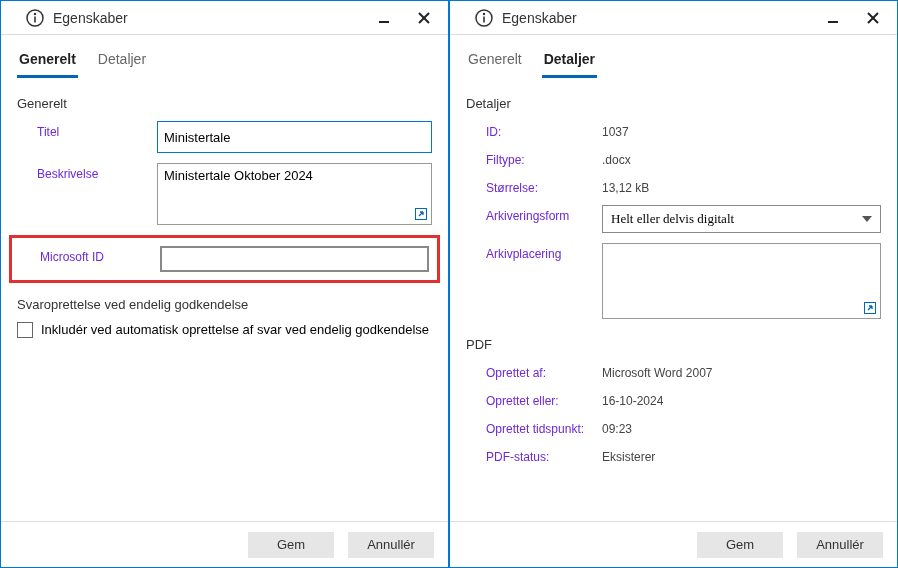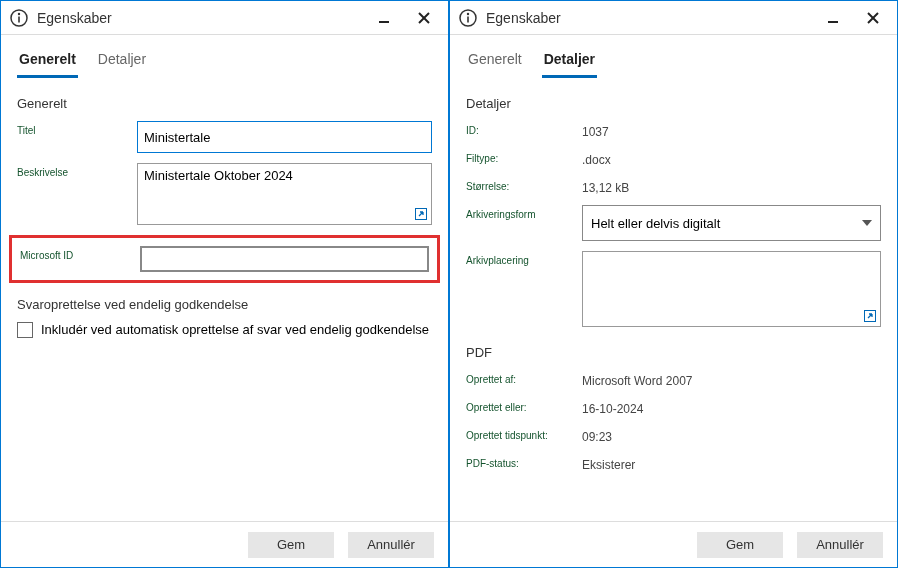--- a/index.html
+++ b/index.html
@@ -19,21 +19,21 @@
     border: 1px solid #0078d4;
     background: #ffffff;
     display: flex;
     flex-direction: column;
     position: relative;
   }
   .titlebar {
     height: 34px;
     display: flex;
     align-items: center;
-    padding: 0 4px 0 8px;
+    padding: 0 4px 0 24px;
     border-bottom: 1px solid #dcdcdc;
   }
   .titlebar-icon {
     width: 20px;
     height: 20px;
     margin-right: 8px;
     display: flex;
     align-items: center;
     justify-content: center;
   }
@@ -80,23 +80,24 @@
     flex: 1;
     overflow: hidden;
   }
   .row {
     display: flex;
     align-items: flex-start;
     margin-bottom: 10px;
   }
   .label {
     width: 120px;
-    font-size: 10px;
-    color: #14532d;
+    font-size: 12px;
+    color: #6d28d9;
     padding-top: 4px;
+    margin-left: 20px;
   }
   .row-details .label { width: 116px; }
   .value {
     font-size: 12px;
     color: #444;
     padding-top: 4px;
   }
   .input-text {
     flex: 1;
     border: 1px solid #0078d4;
@@ -156,28 +157,29 @@
     margin-bottom: 10px;
   }
   .checkbox {
     width: 16px;
     height: 16px;
     border: 1px solid #666;
     background: #fff;
   }
   .dropdown {
     flex: 1;
-    height: 36px;
+    height: 28px;
     border: 1px solid #888;
     display: flex;
     align-items: center;
     padding: 0 8px;
     font-size: 13px;
     justify-content: space-between;
     cursor: pointer;
+    font-family: Liberation Serif, serif;
   }
   .caret-down {
     width:0;height:0;border-left:5px solid transparent;border-right:5px solid transparent;border-top:6px solid #555;
   }
   .footer {
     height: 46px;
     display: flex;
     justify-content: flex-end;
     align-items: center;
     padding: 0 14px;

